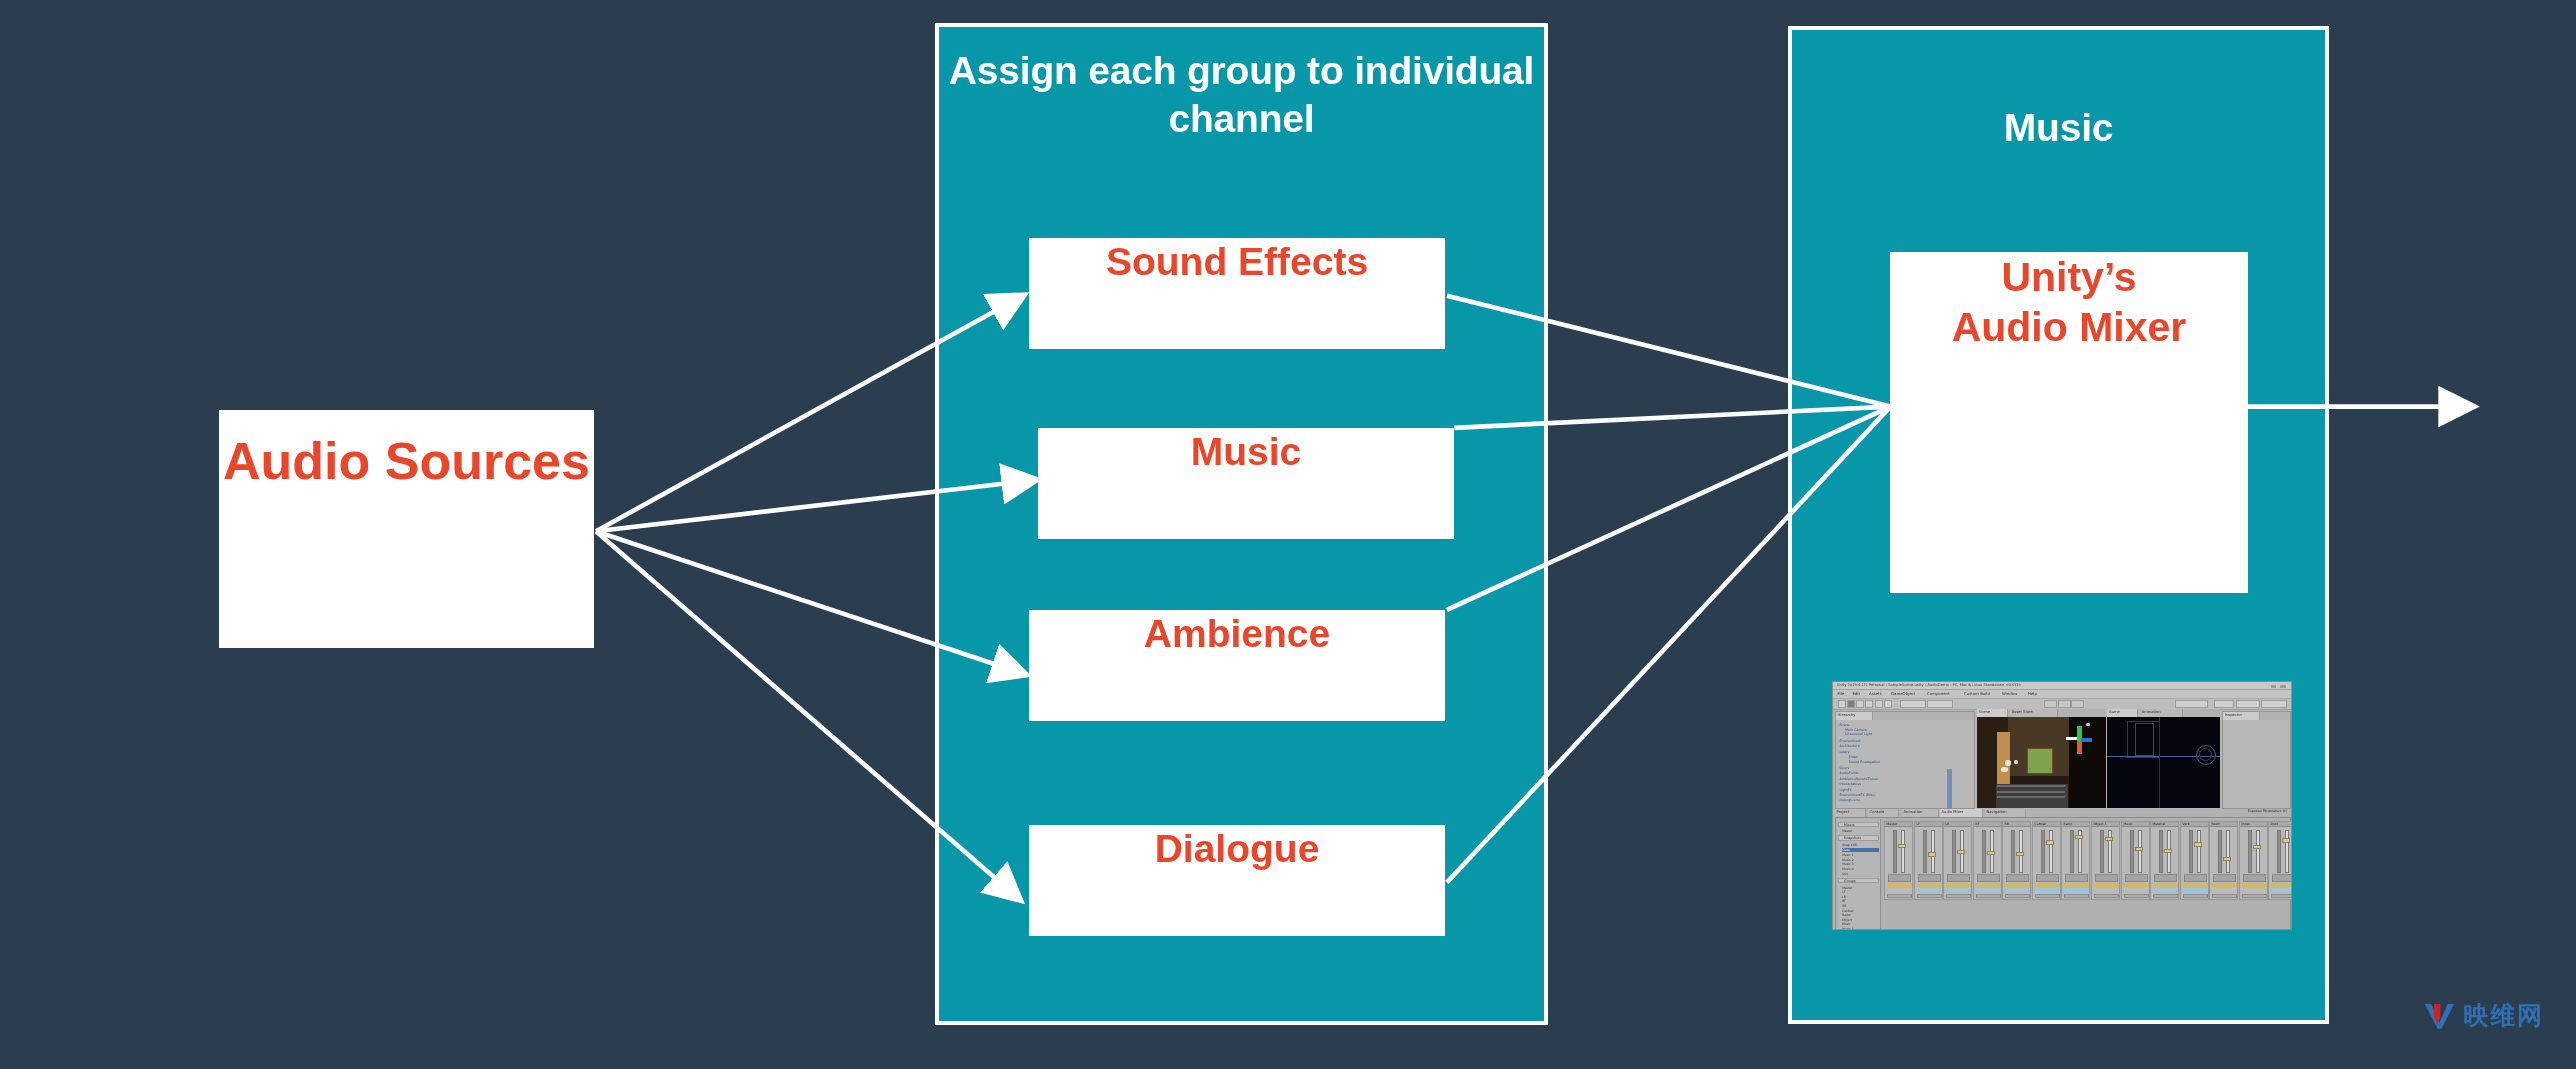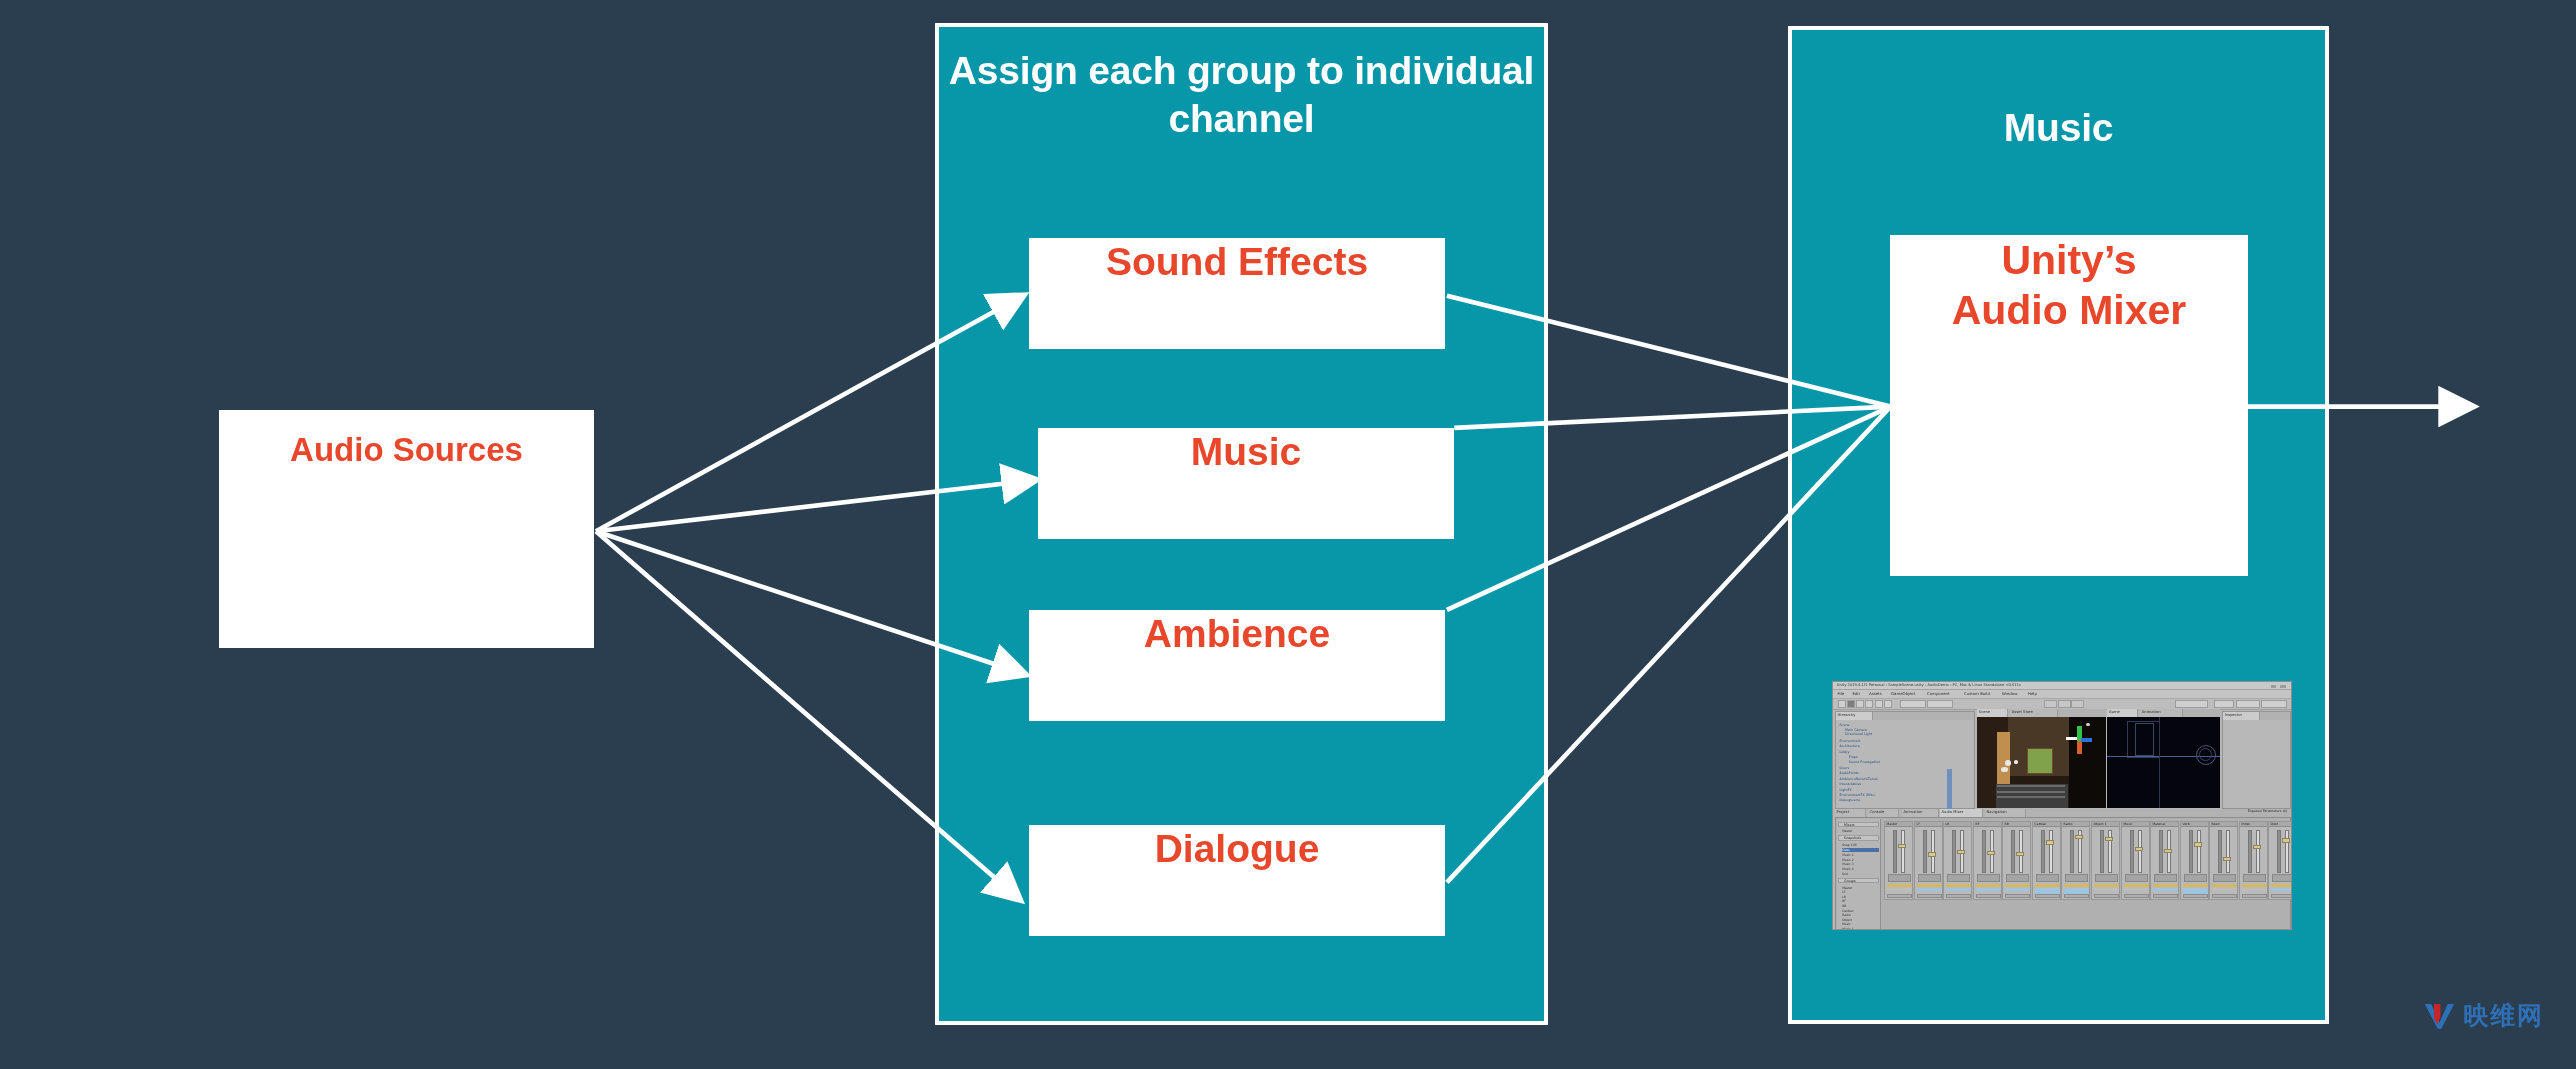--- a/index.html
+++ b/index.html
@@ -106,21 +106,21 @@
   .wm-mark { position:relative; width:33px; height:28px; }
   .wm-cn { margin-left:7.4px; color:#2f6fb5; font-size:25px; font-weight:bold; letter-spacing:1.8px; font-family:"DejaVu Sans", sans-serif; }
 </style>
 </head>
 <body>
 
 <div id="stage">
 
 
   <div class="wbox" id="box-audio-sources" style="left:219px; top:410px; width:375px; height:238px;">
-    <span class="wbox-label" style="font-size:33px; margin-top:20.3px;">Audio Sources</span>
+    <span class="wbox-label" style="font-size:52px; margin-top:20.3px;">Audio Sources</span>
   </div>
 
   <div class="panel" id="panel2" style="left:935px; top:23px; width:613px; height:1002px;">
     <div class="panel-title" style="top:20.3px; font-size:39px; padding:0 0;">Assign each group to
 individual channel</div>
   </div>
 
   <div class="wbox" id="box-sound-effects" style="left:1029px; top:238px; width:416px; height:111px;">
     <span class="wbox-label" style="font-size:39px;">Sound Effects</span>
   </div>
@@ -134,21 +134,21 @@
   </div>
 
   <div class="wbox" id="box-ambience" style="left:1029px; top:610px; width:416px; height:111px;">
     <span class="wbox-label" style="font-size:39px;">Ambience</span>
   </div>
 
   <div class="panel" id="panel3" style="left:1788px; top:26px; width:541px; height:998px;">
     <div class="panel-title" style="top:74px; font-size:39px;">Music</div>
   </div>
 
-  <div class="wbox" id="box-mixer" style="left:1890px; top:235px; width:358px; height:341px;">
+  <div class="wbox" id="box-mixer" style="left:1890px; top:252px; width:358px; height:341px;">
     <span class="wbox-label" style="font-size:41px;">Unity’s
 Audio Mixer</span>
   </div>
 
   <svg id="links" viewBox="0 0 2788 1158">
     <defs>
       <marker id="arrow" markerWidth="9" markerHeight="9" refX="1.2" refY="4.5" orient="auto" markerUnits="strokeWidth">
         <path d="M0,0 L9,4.5 L0,9 z" fill="#ffffff"></path>
       </marker>
     </defs>

